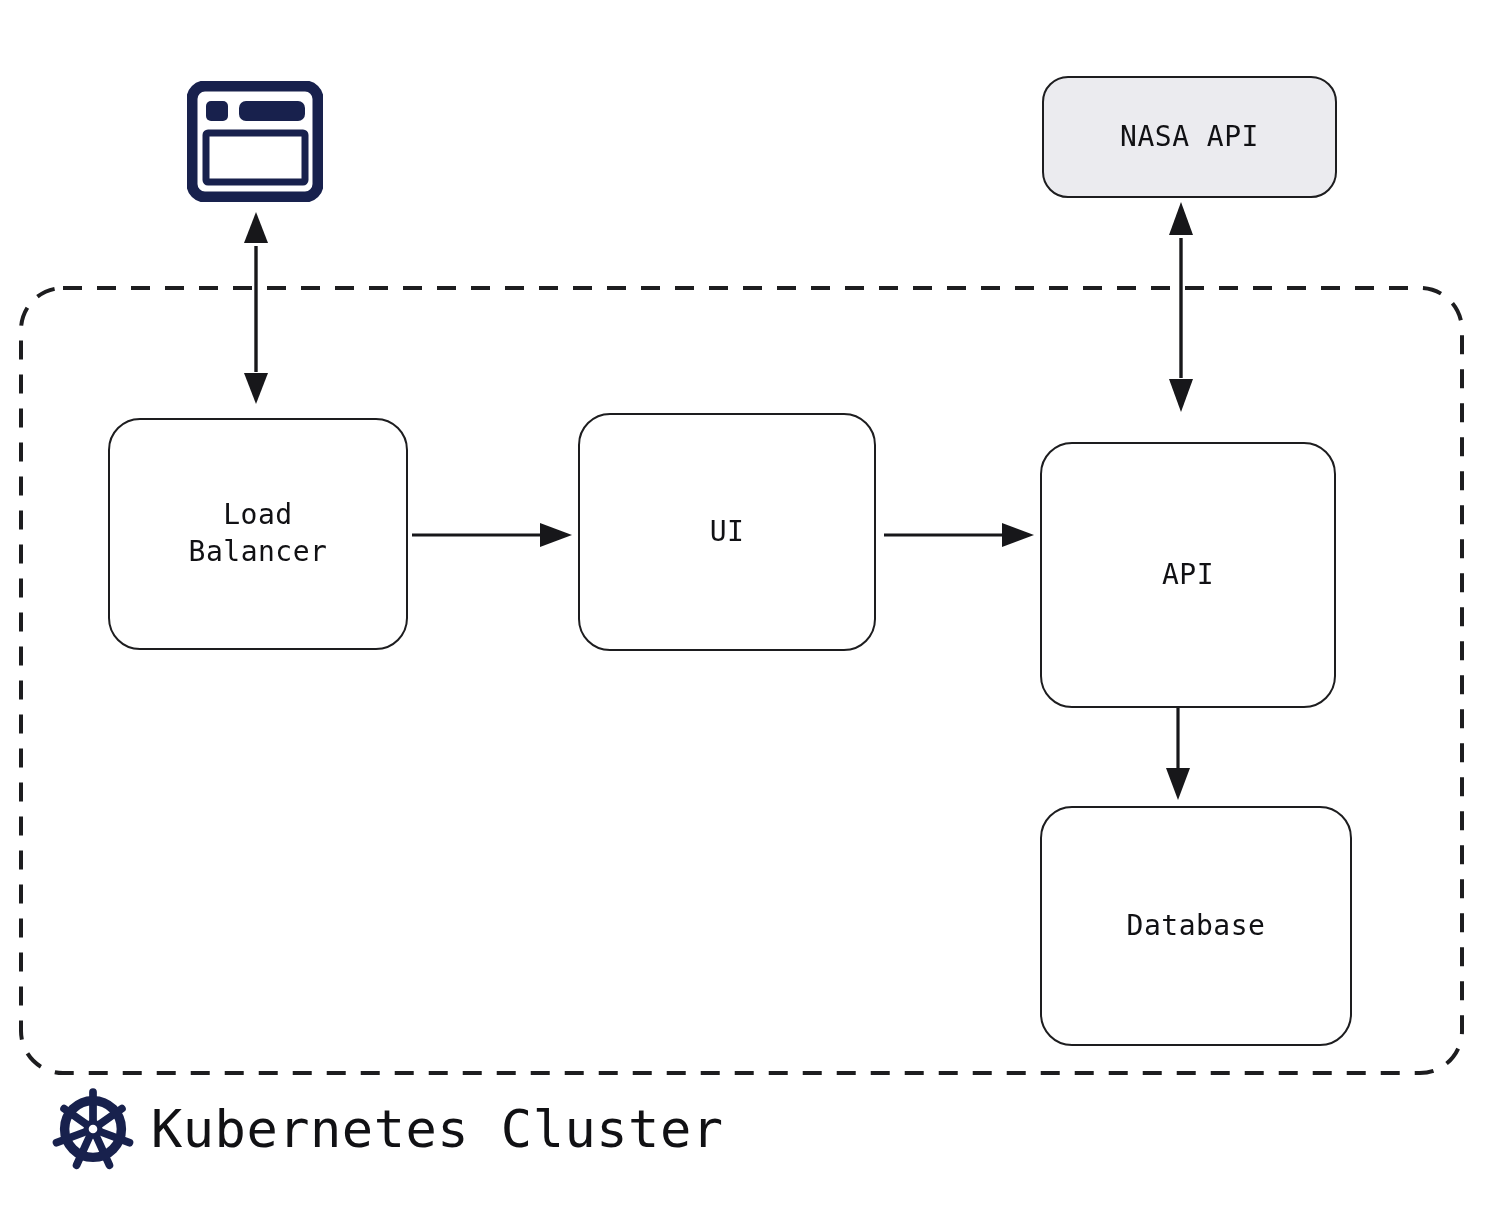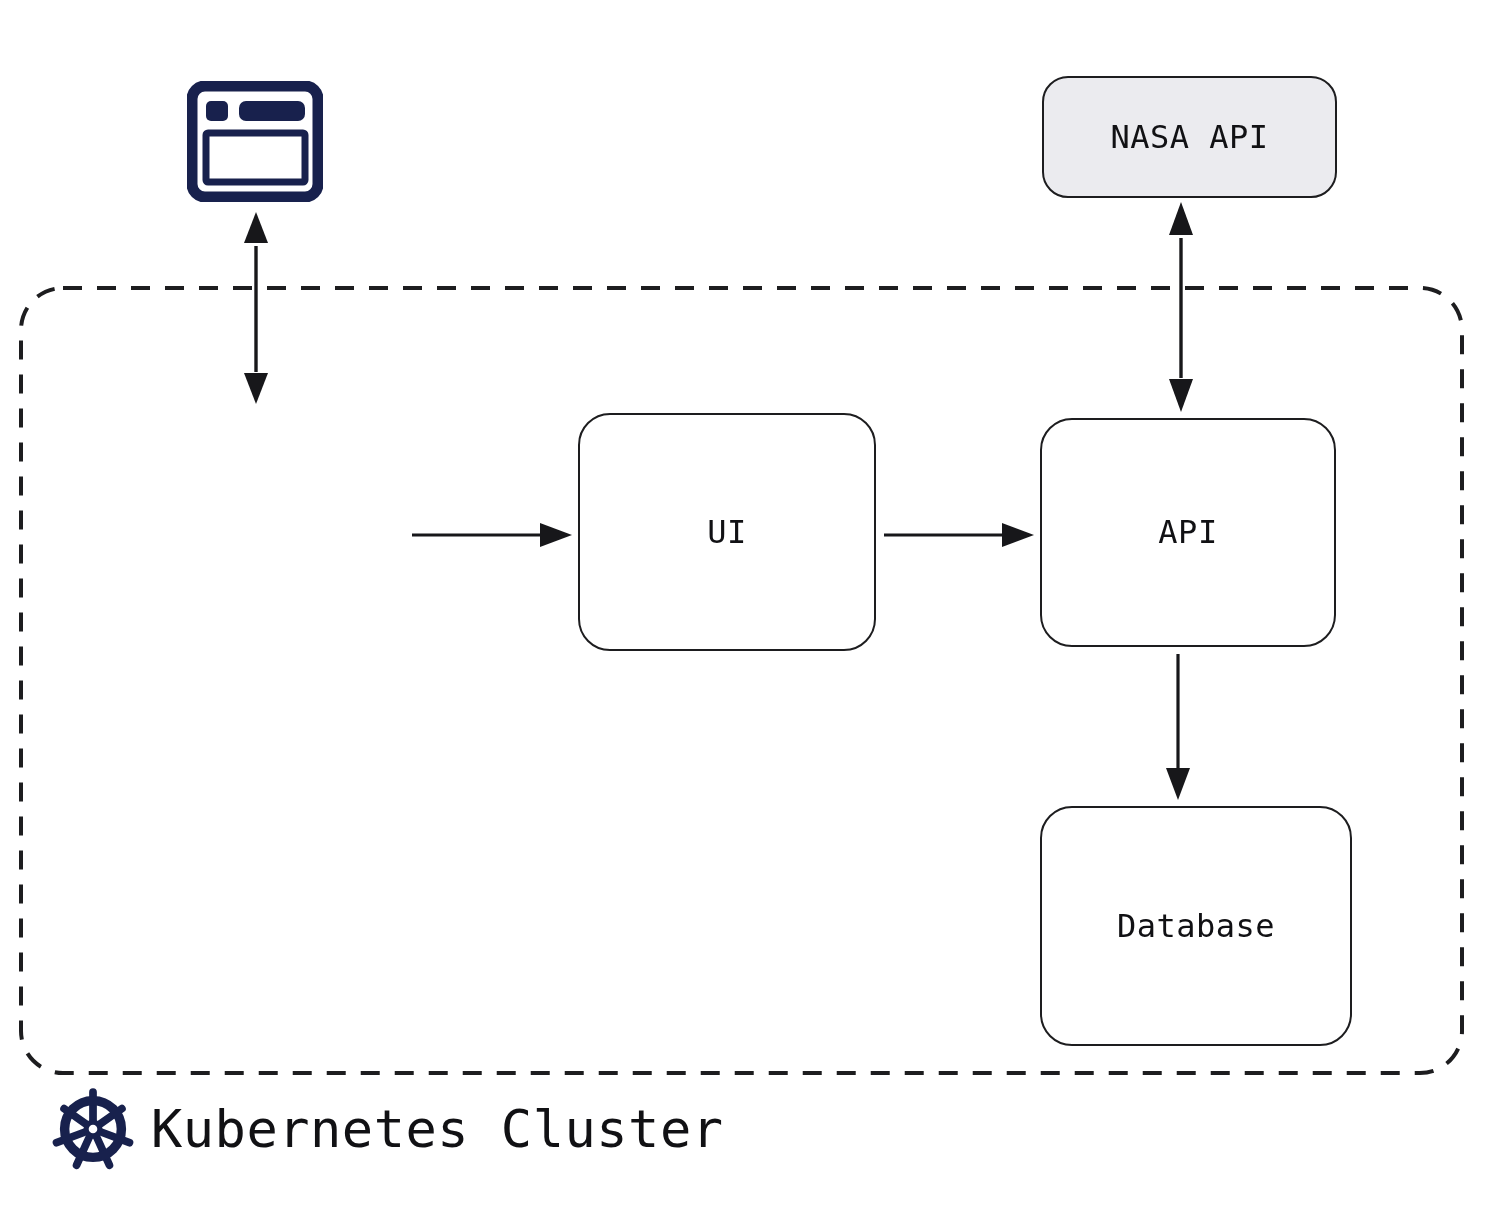--- a/index.html
+++ b/index.html
@@ -30,34 +30,34 @@
     position: absolute;
     box-sizing: border-box;
     display: flex;
     align-items: center;
     justify-content: center;
     text-align: center;
     border: 2.4px solid #1d1d1f;
     border-radius: 32px;
     background: #ffffff;
     font-family: "DejaVu Sans Mono", "Liberation Mono", monospace;
-    font-size: 32px;
+    font-size: 28px;
     line-height: 1.32;
     color: #111114;
     letter-spacing: 0.5px;
     white-space: pre-line;
   }
   .node.external {
     background: #ebebef;
     border-radius: 26px;
     border-width: 2.2px;
   }
   #node-load-balancer { left: 108px; top: 418px;  width: 300px; height: 232px; }
   #node-ui           { left: 578px; top: 413px;  width: 298px; height: 238px; justify-content: center; }
-  #node-api          { left: 1040px; top: 418px; width: 296px; height: 229px; align-items: center; }
+  #node-api          { left: 1040px; top: 442px; width: 296px; height: 266px; align-items: center; }
   #node-database     { left: 1040px; top: 806px; width: 312px; height: 240px; }
   #node-nasa-api     { left: 1042px; top: 76px;  width: 295px; height: 122px; }
 
   
   #users-label {
     position: absolute;
     left: 120px;
     top: 14px;
     width: 270px;
     text-align: center;
@@ -140,20 +140,24 @@
     <rect x="19" y="20" width="22" height="20" rx="5" ry="5" fill="#18214d"></rect>
     <rect x="52" y="20" width="66" height="20" rx="7" ry="7" fill="#18214d"></rect>
     <rect x="19" y="52" width="99" height="3" fill="#18214d"></rect>
     <rect x="19" y="52" width="99" height="49" rx="2" ry="2" fill="none" stroke="#18214d" stroke-width="7"></rect>
   </svg>
 
   <div class="node external" id="node-nasa-api">
     <span>NASA API</span>
   </div>
 
+  <div class="node" id="node-load-balancer">
+    <span>Load
+Balancer</span>
+  </div>
 
   <div class="node" id="node-ui">
     <span>UI</span>
   </div>
 
   <div class="node" id="node-api">
     <span>API</span>
   </div>
 
   <div class="node" id="node-database">

